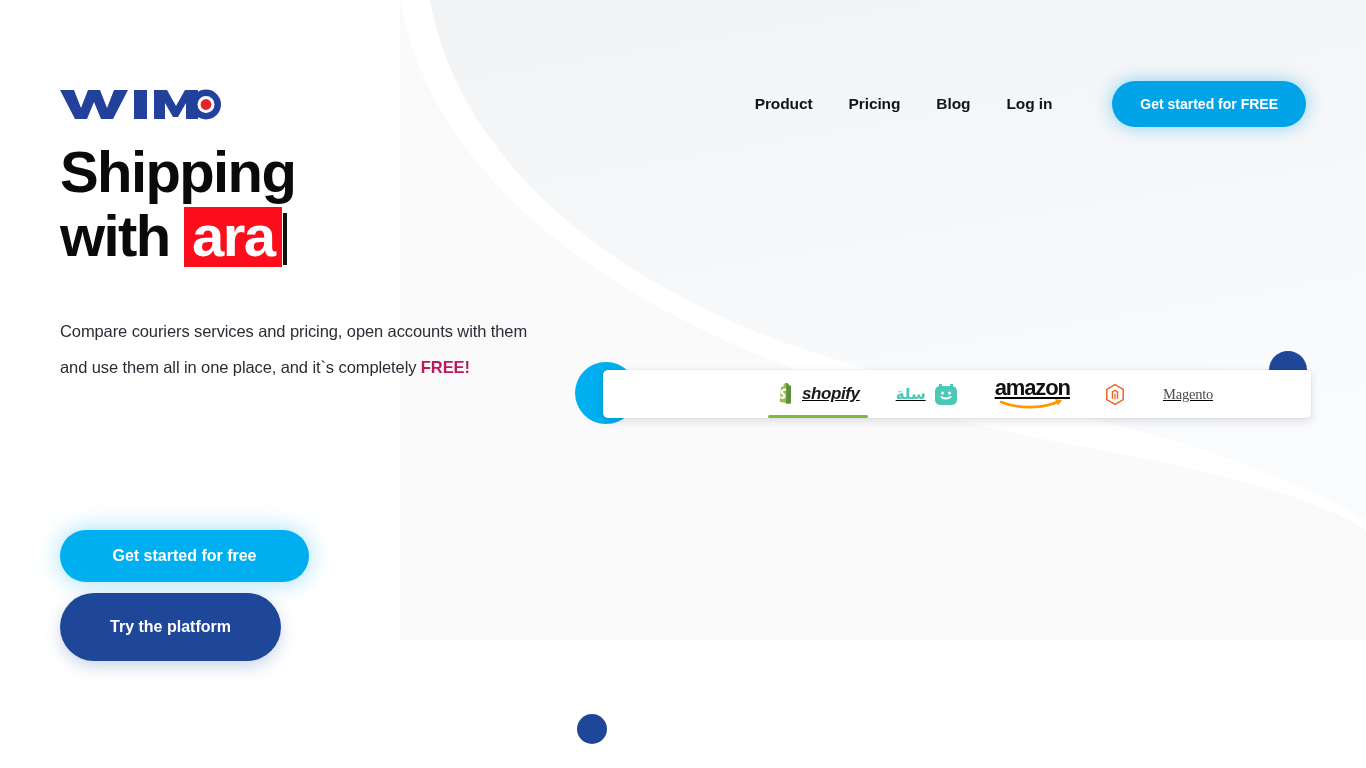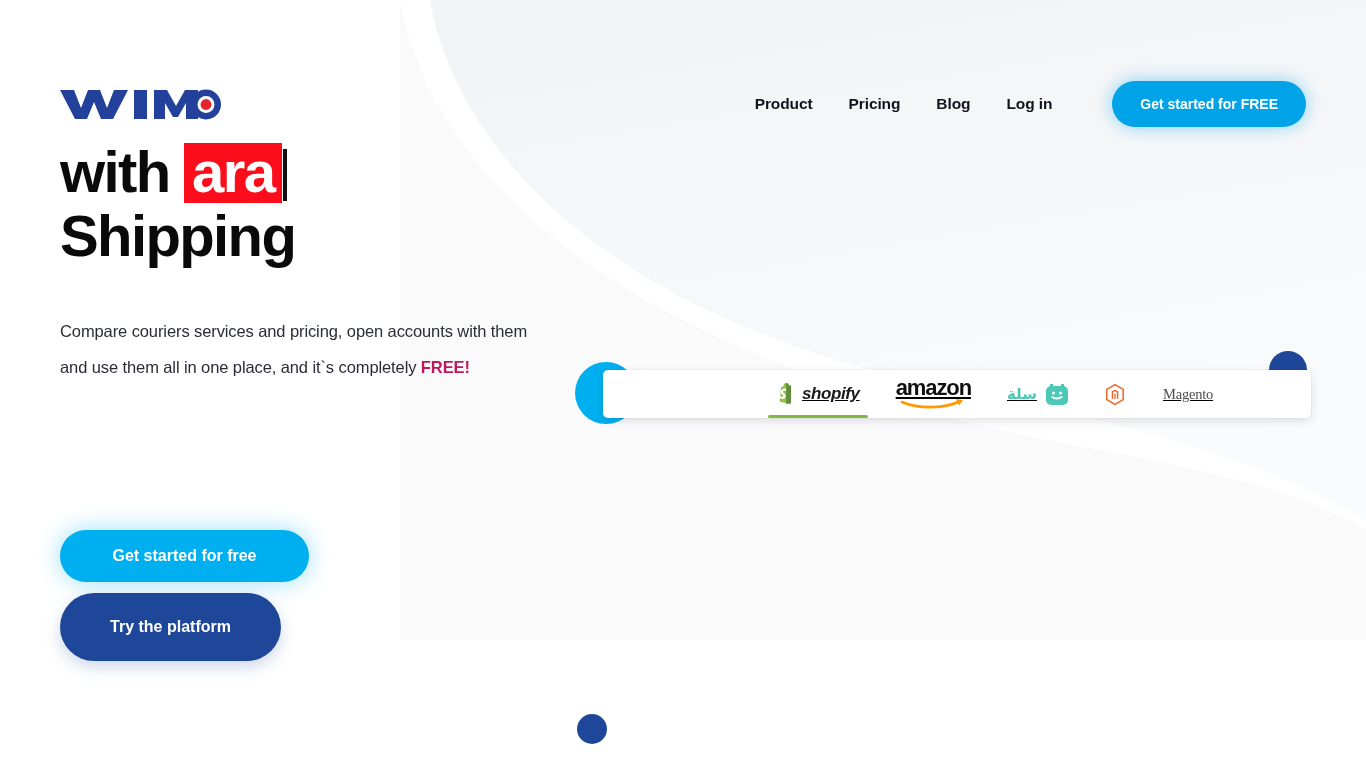--- a/index.html
+++ b/index.html
@@ -178,25 +178,25 @@
       <a class="nav-link" href="#">Product</a>
       <a class="nav-link" href="#">Pricing</a>
       <a class="nav-link" href="#">Blog</a>
       <a class="nav-link" href="#">Log in</a>
       <button class="nav-cta">Get started for FREE</button>
     </nav>
   </div>
 
   <div class="hero">
     <h1 class="headline">
+      <span class="hl-line">Shipping</span>
       <span class="hl-line">
         <span>with</span>
         <span class="hl-mark">ara</span><span class="caret"></span>
       </span>
-      <span class="hl-line">Shipping</span>
     </h1>
 
     <p class="subtitle">
       <span>Compare couriers services and pricing, open accounts with them and use them all in one place, and it`s completely </span><b>FREE!</b>
     </p>
   </div>
 
   <div class="hero-btns">
     <button class="btn btn-primary">Get started for free</button>
     <button class="btn btn-secondary">Try the platform</button>
@@ -210,48 +210,48 @@
       <div class="int-items">
 
         <div class="int-item active">
           <span class="logo-shopify">
             <svg width="20" height="23" viewBox="0 0 20 23">
               <path d="M14.6 2.6c-.1-.1-.3-.1-.4-.1l-1.1.2C12.7 1.3 11.8 0 10.5 0c-.1 0-.2 0-.3.1C9.9 0 9.5 0 9 .3 8.1.8 7.5 2 7.2 3.5l-1.5.5c-.5.1-.5.2-.6.6L3.7 18.8 15 21V2.8c0-.1 0-.2-.4-.2z" fill="#95BF47"></path>
               <path d="M14.2 2.5l-1.1.2C12.7 1.3 11.8 0 10.5 0l-.3.1v21l4.8-1V2.8c0-.1 0-.2-.8-.3z" fill="#5E8E3E"></path>
               <path d="M10.3 5.9l-.6 2.2s-.7-.3-1.5-.3c-1.2 0-1.3.8-1.3 1 0 1.1 2.8 1.5 2.8 4 0 2-1.2 3.2-2.9 3.2-2 0-3-1.2-3-1.2l.5-1.8s1.1.9 2 .9c.6 0 .8-.5.8-.8 0-1.4-2.3-1.5-2.3-3.8 0-1.9 1.4-3.8 4.2-3.8 1 0 1.3.4 1.3.4z" fill="#FFF"></path>
             </svg>
             <span class="word">shopify</span>
-          </span>
-        </div>
-
-        <div class="int-item">
-          <span class="logo-amazon">
-            <span class="word">amazon</span>
-            <svg width="66" height="13" viewBox="0 0 66 13">
-              <path d="M2 5 C 18 12, 46 12, 60 4" stroke="#FF9900" stroke-width="2.6" fill="none" stroke-linecap="round"></path>
-              <path d="M56 2 L63 3.2 L59 8.6 Z" fill="#FF9900"></path>
-            </svg>
           </span>
         </div>
 
         <div class="int-item">
           <span class="logo-salla">
             <span class="word">سلة</span>
             <svg width="26" height="26" viewBox="0 0 26 26">
               <path d="M6 3h3v3H6z" fill="#4CC8B6"></path>
               <path d="M17 3h3v3h-3z" fill="#4CC8B6"></path>
               <rect x="2" y="5" width="22" height="19" rx="5" fill="#4CC8B6"></rect>
               <circle cx="9.5" cy="12" r="1.5" fill="#fff"></circle>
               <circle cx="16.5" cy="12" r="1.5" fill="#fff"></circle>
               <path d="M8.5 16c1.4 2 6.6 2 9 0" stroke="#fff" stroke-width="2" fill="none" stroke-linecap="round"></path>
             </svg>
           </span>
         </div>
 
         <div class="int-item">
+          <span class="logo-amazon">
+            <span class="word">amazon</span>
+            <svg width="66" height="13" viewBox="0 0 66 13">
+              <path d="M2 5 C 18 12, 46 12, 60 4" stroke="#FF9900" stroke-width="2.6" fill="none" stroke-linecap="round"></path>
+              <path d="M56 2 L63 3.2 L59 8.6 Z" fill="#FF9900"></path>
+            </svg>
+          </span>
+        </div>
+
+        <div class="int-item">
           <span class="logo-magento">
             <svg width="18" height="21" viewBox="0 0 18 21">
               <path d="M9 0.6 L17.2 5.4 V15.6 L9 20.4 L0.8 15.6 V5.4 Z" fill="none" stroke="#F26322" stroke-width="1.5"></path>
               <path d="M7.2 14.8 V8.2 L9 7.1 L10.8 8.2 V14.8 H12.3 V7.4 L9 5.4 L5.7 7.4 V14.8 Z M8.4 15.2 h1.2 v-5.4 l-0.6-0.4 -0.6 0.4 Z" fill="#F26322"></path>
             </svg>
             <span class="word">Magento</span>
           </span>
         </div>
 
       </div>

